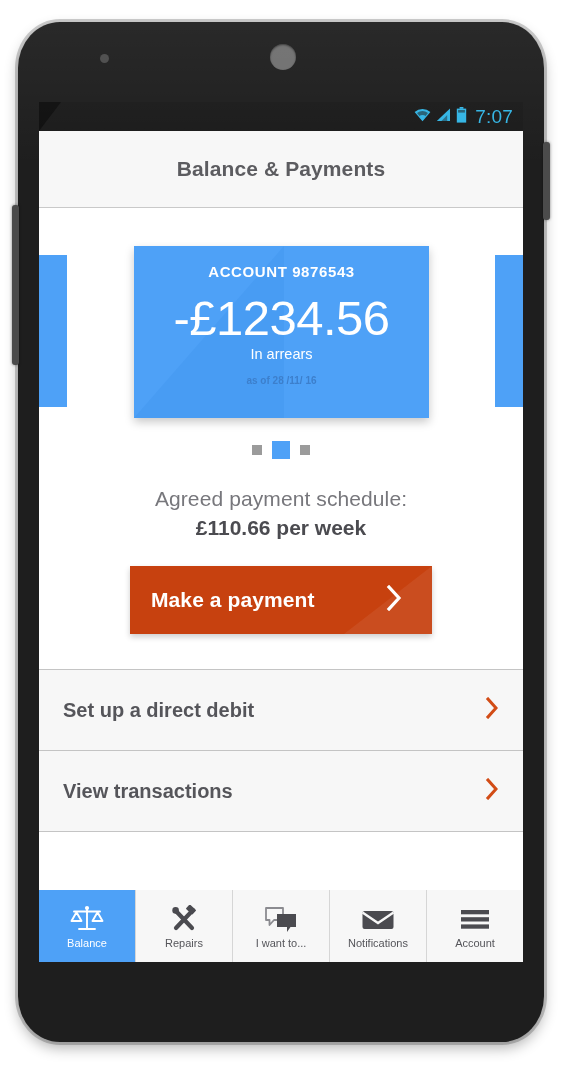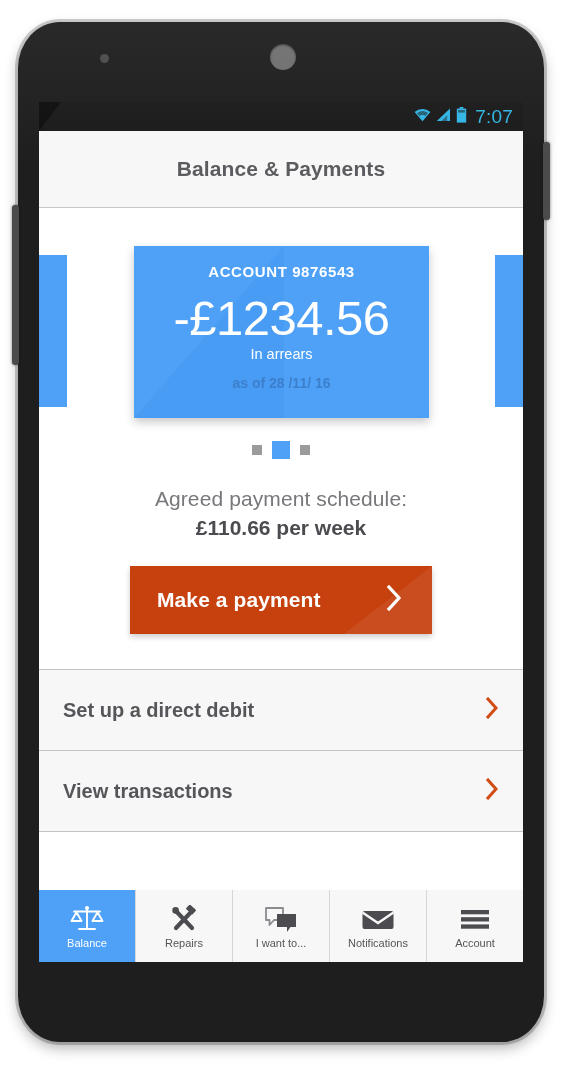--- a/index.html
+++ b/index.html
@@ -134,21 +134,21 @@
   .acct-amount{
     font-size:49px;font-weight:normal;
     letter-spacing:-.5px;
     line-height:1.08;
     margin-top:12px;
   }
   .acct-status{
     font-size:14.5px;font-weight:normal;margin-top:1px;
   }
   .acct-asof{
-    font-size:14px;font-weight:bold;
+    font-size:10px;font-weight:bold;
     color:#3c7fcc;
     margin-top:13px;
   }
 
   
   #pager-dots{
     display:flex;align-items:center;justify-content:center;
     gap:10px;margin-top:23px;
   }
   .dot{width:10px;height:10px;background:#9b9b9b;}
@@ -180,21 +180,21 @@
   #make-payment-button::before{
     content:"";position:absolute;right:0;top:0;
     width:0;height:0;
     border-bottom:68px solid rgba(255,255,255,.065);
     border-left:88px solid transparent;
     pointer-events:none;
   }
   #make-payment-button .cta-label{
     position:relative;z-index:2;
     color:#ffffff;font-size:21px;font-weight:bold;
-    margin-left:27px;letter-spacing:.1px;
+    margin-left:21px;letter-spacing:.1px;
   }
   #make-payment-button .cta-chevron{
     position:relative;z-index:2;
     margin-left:auto;margin-right:30px;
     color:#ffffff;
   }
 
   
   #link-list{
     margin-top:35px;

